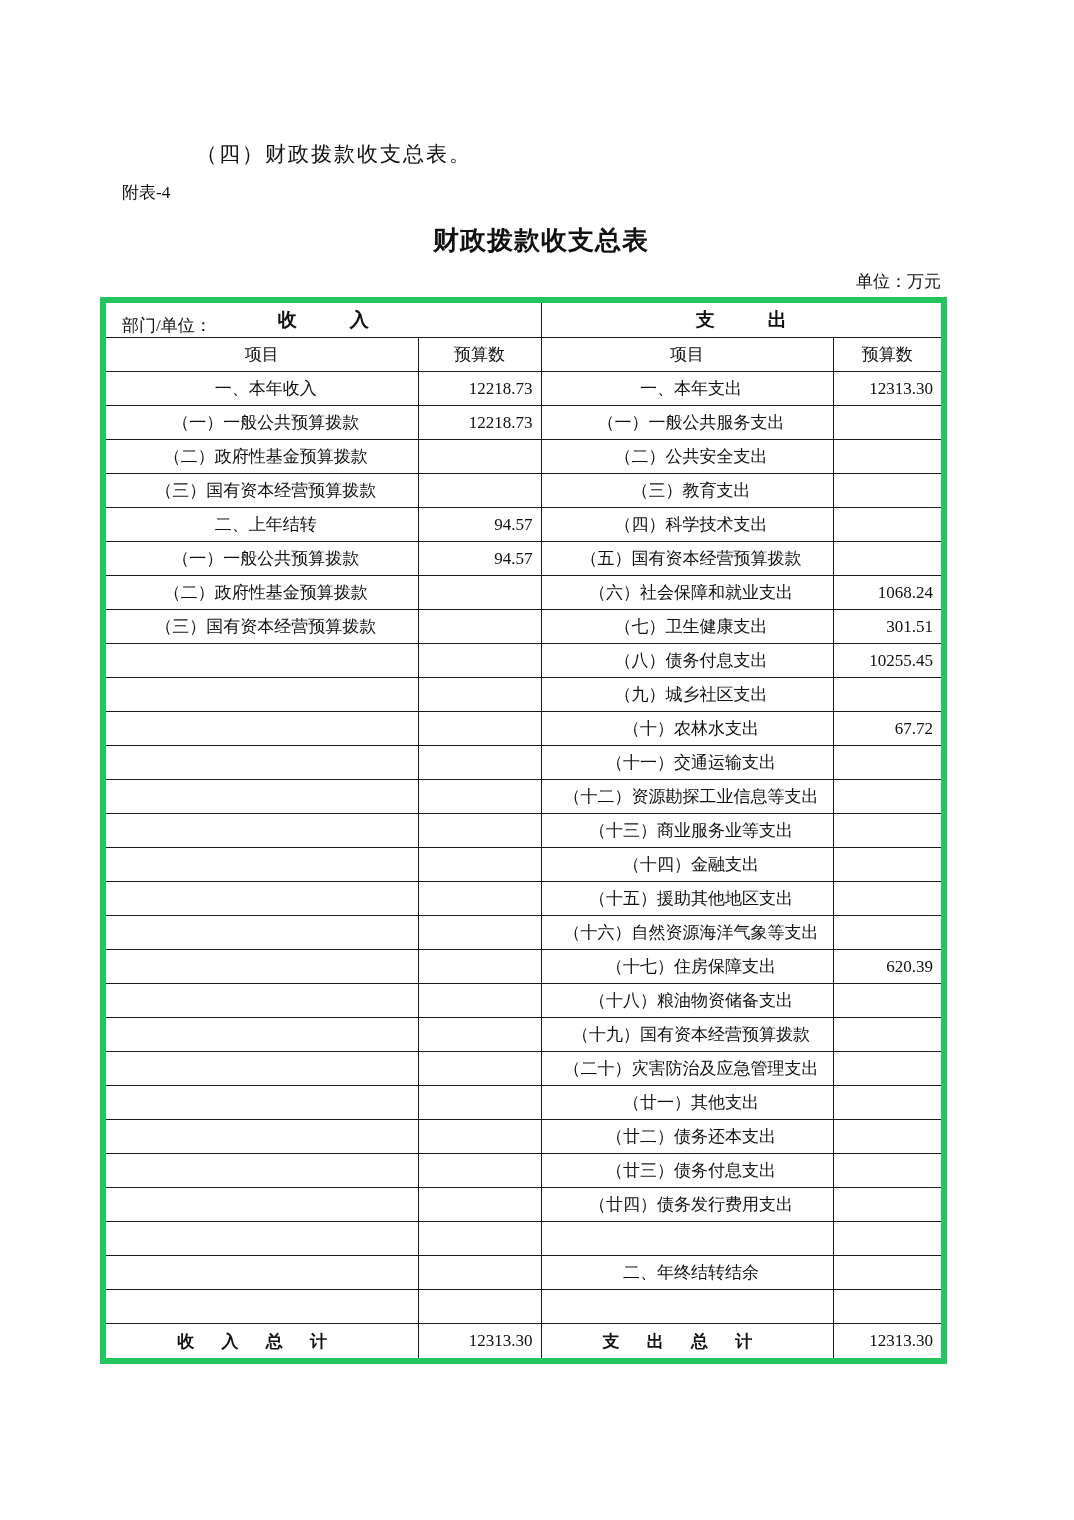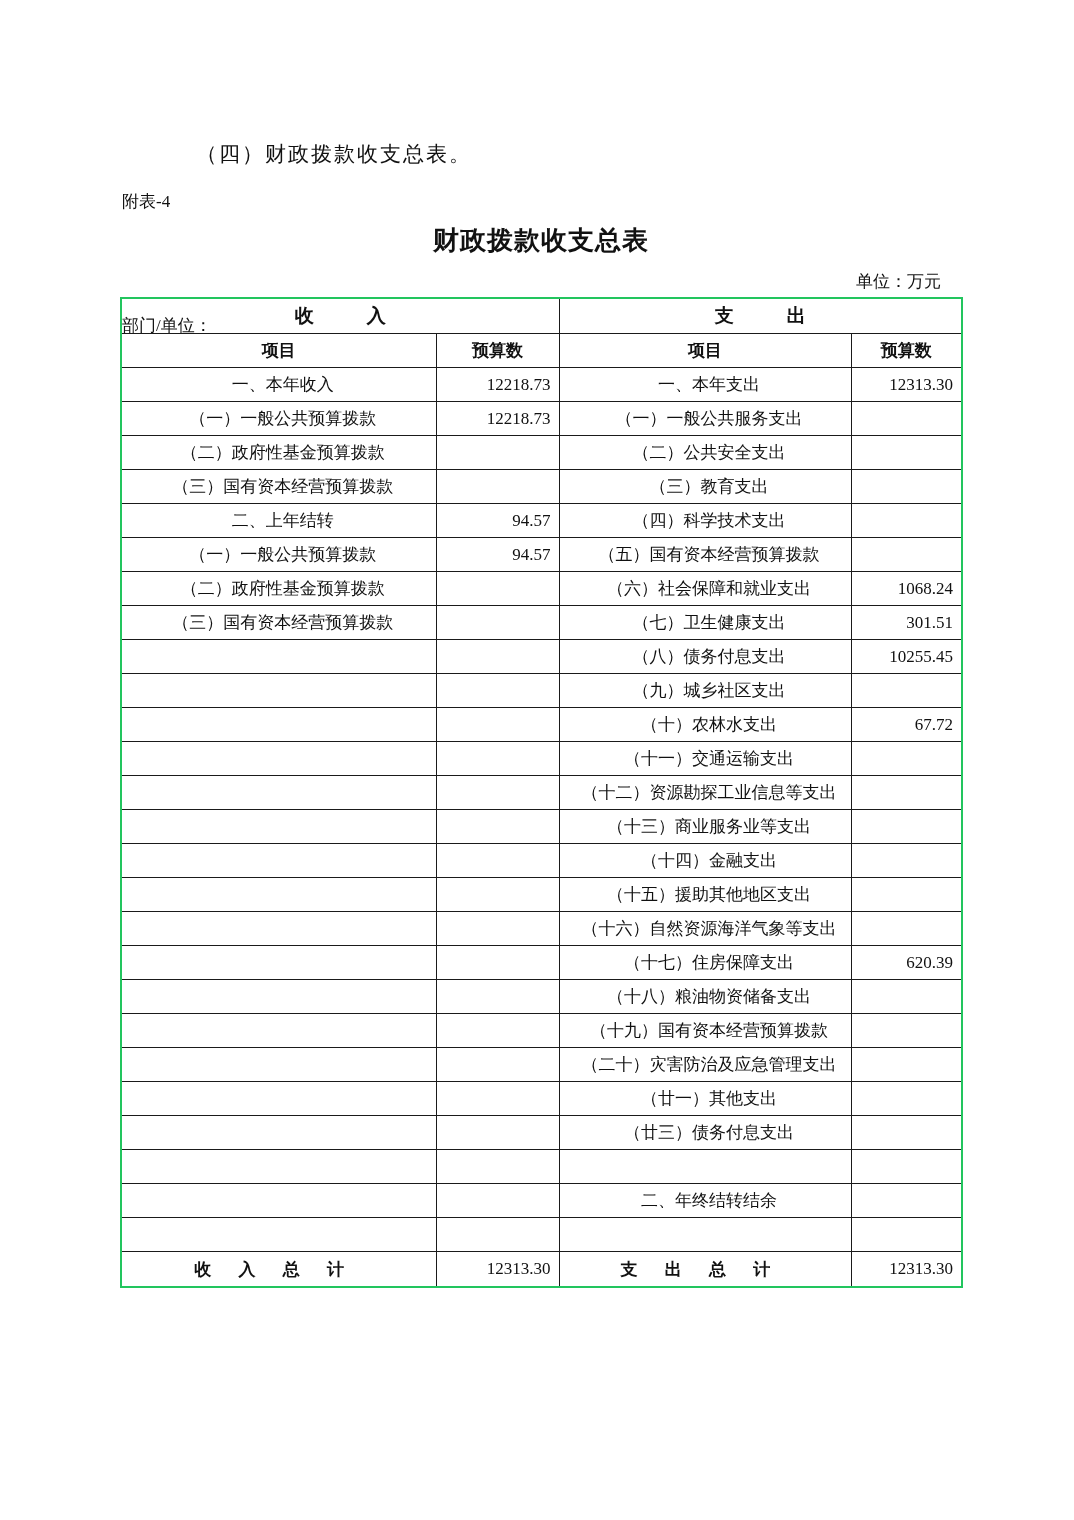--- a/index.html
+++ b/index.html
@@ -24,21 +24,21 @@
     left: 196px;
     top: 141px;
     font-size: 21px;
     line-height: 1.25;
     margin: 0;
     letter-spacing: 2px;
   }
   .attachment-label {
     position: absolute;
     left: 122px;
-    top: 190px;
+    top: 181px;
     font-size: 17px;
     margin: 0;
   }
   .doc-title {
     position: absolute;
     left: 0;
     top: 219px;
     width: 1074px;
     text-align: center;
     font-size: 26px;
@@ -53,46 +53,46 @@
     width: 841px;
     display: flex;
     justify-content: space-between;
     font-size: 17px;
   }
   .meta-row .dept { padding-left: 10px; margin-top: 44px; }
   .meta-row .unit { padding-right: 12px; }
 
   table.budget-table {
     position: absolute;
-    left: 120px;
+    left: 100px;
     top: 297px;
     width: 841px;
     border-collapse: collapse;
     table-layout: fixed;
-    border: 2px solid #22c55e;
+    border: 6px solid #22c55e;
   }
   .budget-table th, .budget-table td {
     border: 1px solid #1a1a1a;
     padding: 0;
     overflow: hidden;
     white-space: nowrap;
     vertical-align: middle;
   }
   .group-header-row th {
     height: 34px;
     font-size: 19px;
     font-weight: bold;
     text-align: center;
     letter-spacing: 2.8em;
     text-indent: 2.8em;
   }
   .col-header-row th {
     height: 33px;
     font-size: 17px;
-    font-weight: bold;
+    font-weight: normal;
     text-align: center;
   }
   .budget-table tbody td {
     height: 33px;
     font-size: 17px;
   }
   .budget-table td.item {
     text-align: center;
     padding-left: 8px;
   }
@@ -274,21 +274,33 @@
   </tr>
         <tr>
     <td class="item"></td>
     <td class="num"></td>
     <td class="item">（廿一）其他支出</td>
     <td class="num"></td>
   </tr>
         <tr>
     <td class="item"></td>
     <td class="num"></td>
+    <td class="item">（廿二）债务还本支出</td>
+    <td class="num"></td>
+  </tr>
+        <tr>
+    <td class="item"></td>
+    <td class="num"></td>
     <td class="item">（廿三）债务付息支出</td>
+    <td class="num"></td>
+  </tr>
+        <tr>
+    <td class="item"></td>
+    <td class="num"></td>
+    <td class="item">（廿四）债务发行费用支出</td>
     <td class="num"></td>
   </tr>
         <tr>
     <td class="item"></td>
     <td class="num"></td>
     <td class="item"></td>
     <td class="num"></td>
   </tr>
         <tr>
     <td class="item"></td>

